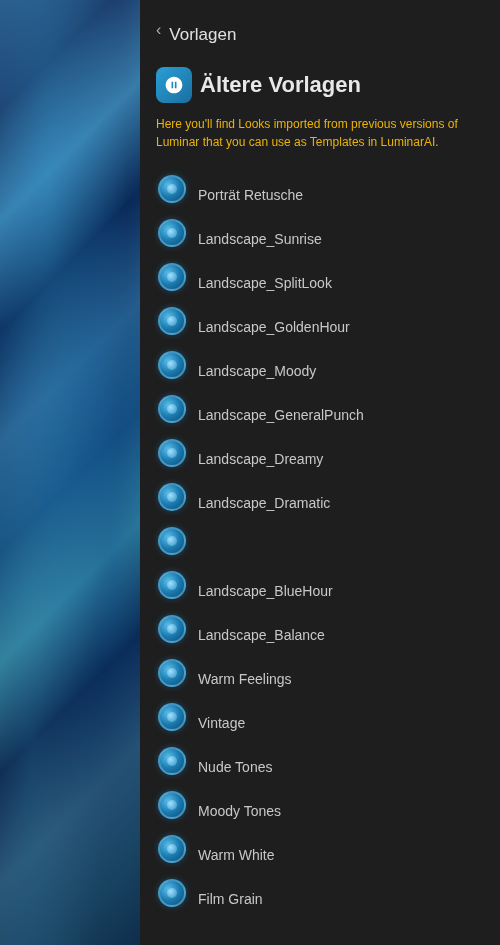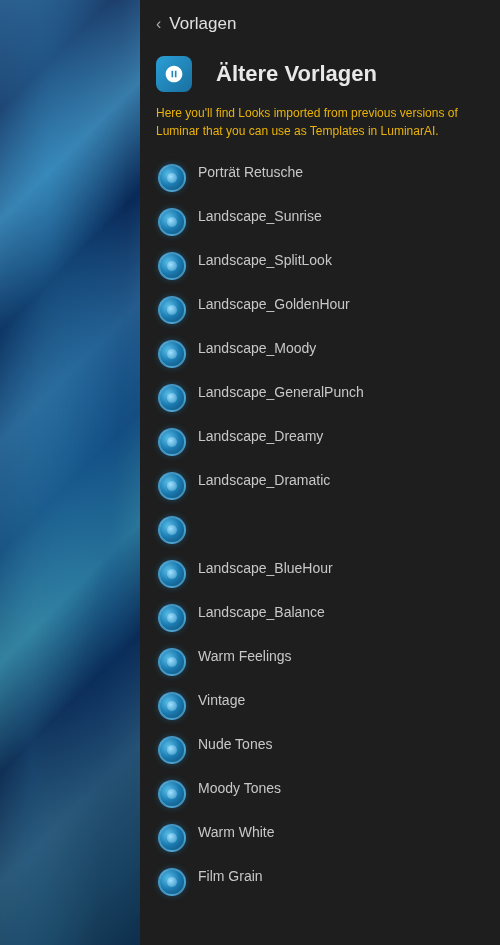--- a/index.html
+++ b/index.html
@@ -84,27 +84,28 @@
     .back-arrow {
       color: #aaa;
       font-size: 16px;
       cursor: pointer;
     }
 
     .header-title {
       font-size: 17px;
       font-weight: 500;
       color: #e0e0e0;
+      margin-top: 11px;
     }
 
     .section-header {
       display: flex;
       align-items: center;
       padding: 8px 8px 12px 16px;
-      gap: 24px;
+      gap: 8px;
     }
 
     .section-icon {
       width: 36px;
       height: 36px;
       background: linear-gradient(135deg, #2a9fd6, #1a6fa0);
       border-radius: 8px;
       display: flex;
       align-items: center;
       justify-content: center;
@@ -129,21 +130,21 @@
       color: #eab308;
       line-height: 1.5;
     }
 
     .items-list {
       padding: 0 8px;
     }
 
     .list-item {
       display: flex;
-      align-items: flex-start;
+      align-items: flex-end;
       padding: 8px 10px;
       gap: 12px;
       border-radius: 6px;
       cursor: pointer;
       transition: background 0.1s;
     }
 
     .item-icon {
       width: 28px;
       height: 28px;

